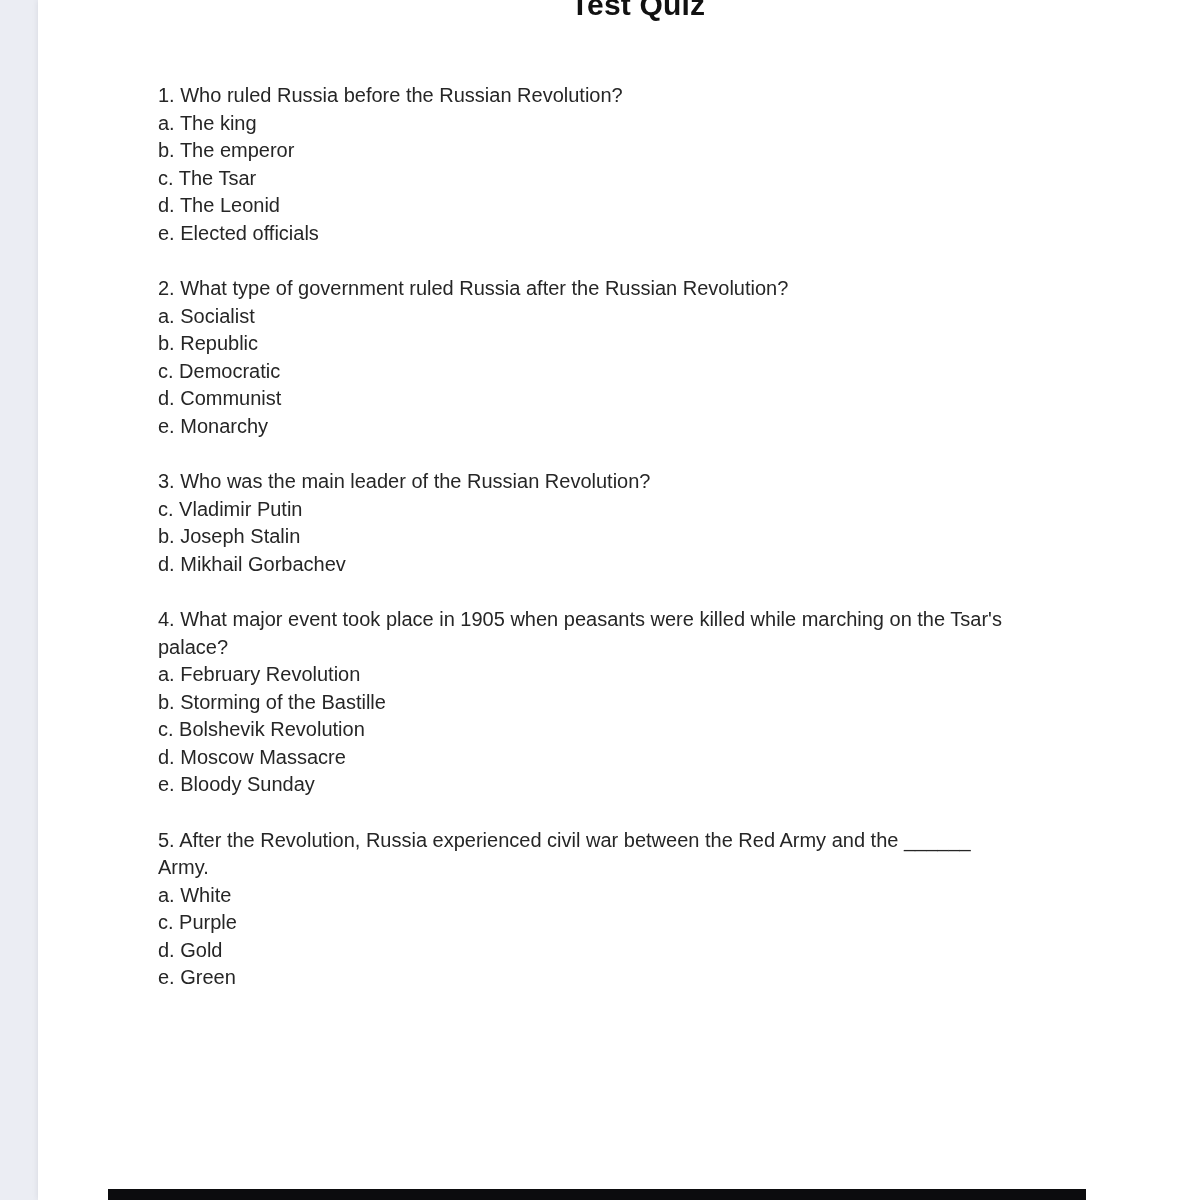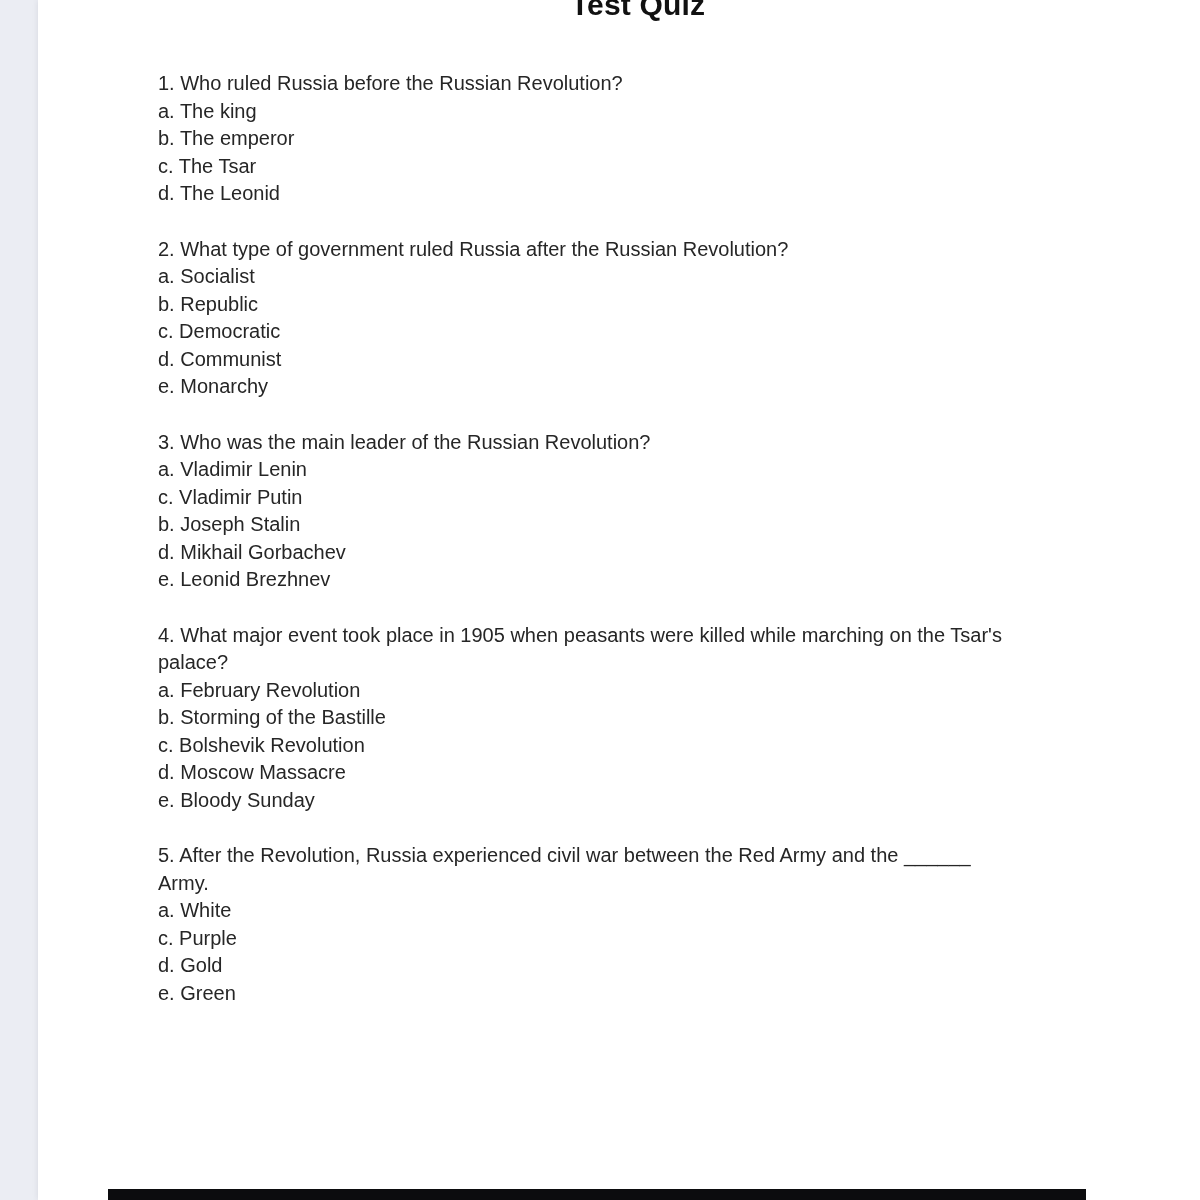--- a/index.html
+++ b/index.html
@@ -37,21 +37,21 @@
   h1.quiz-title {
     margin: -12px 0 0 0;
     text-align: center;
     font-size: 30px;
     line-height: 34px;
     font-weight: bold;
     color: #111111;
     letter-spacing: 0.2px;
   }
   .question-list {
-    margin-top: 48px;
+    margin-top: 60px;
     width: 852px;
     color: var(--text);
     font-size: 20px;
     line-height: 27.5px;
   }
   .question {
     margin-bottom: 28px;
   }
   .q-text, .option {
     white-space: normal;
@@ -71,36 +71,35 @@
 <div class="document-page">
   <div class="content">
     <h1 class="quiz-title">Test Quiz</h1>
     <div class="question-list">
         <div class="question">
           <div class="q-text">1. Who ruled Russia before the Russian Revolution?</div>
           <div class="option">a. The king</div>
           <div class="option">b. The emperor</div>
           <div class="option">c. The Tsar</div>
           <div class="option">d. The Leonid</div>
+          <div class="option">e. Elected officials</div>
         </div>
         <div class="question">
           <div class="q-text">2. What type of government ruled Russia after the Russian Revolution?</div>
           <div class="option">a. Socialist</div>
           <div class="option">b. Republic</div>
           <div class="option">c. Democratic</div>
           <div class="option">d. Communist</div>
           <div class="option">e. Monarchy</div>
         </div>
         <div class="question">
           <div class="q-text">3. Who was the main leader of the Russian Revolution?</div>
-          <div class="option">a. Vladimir Lenin</div>
           <div class="option">c. Vladimir Putin</div>
           <div class="option">b. Joseph Stalin</div>
           <div class="option">d. Mikhail Gorbachev</div>
-          <div class="option">e. Leonid Brezhnev</div>
         </div>
         <div class="question">
           <div class="q-text">4. What major event took place in 1905 when peasants were killed while marching on the Tsar's palace?</div>
           <div class="option">a. February Revolution</div>
           <div class="option">b. Storming of the Bastille</div>
           <div class="option">c. Bolshevik Revolution</div>
           <div class="option">d. Moscow Massacre</div>
           <div class="option">e. Bloody Sunday</div>
         </div>
         <div class="question">

